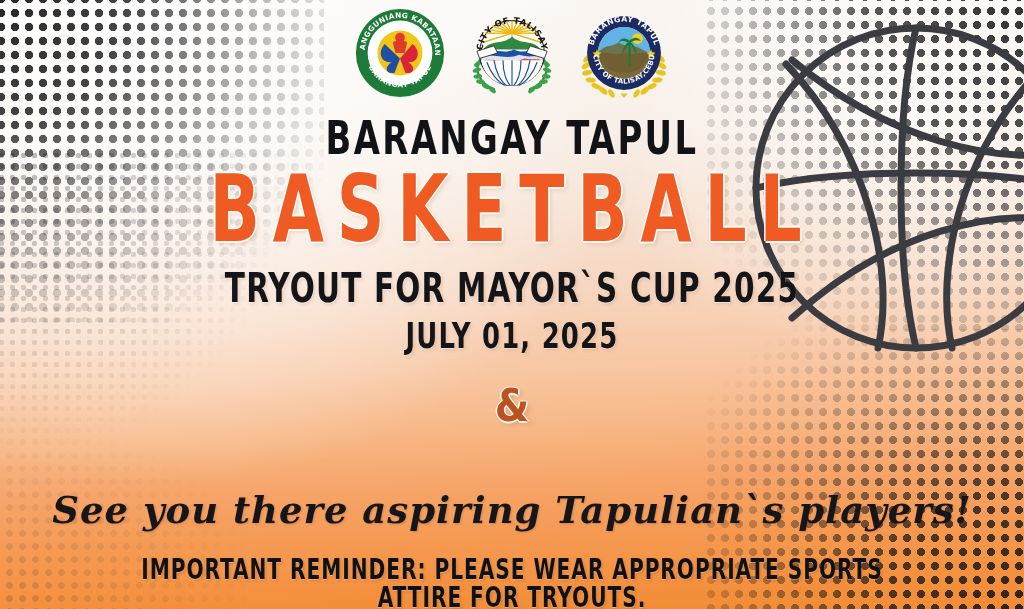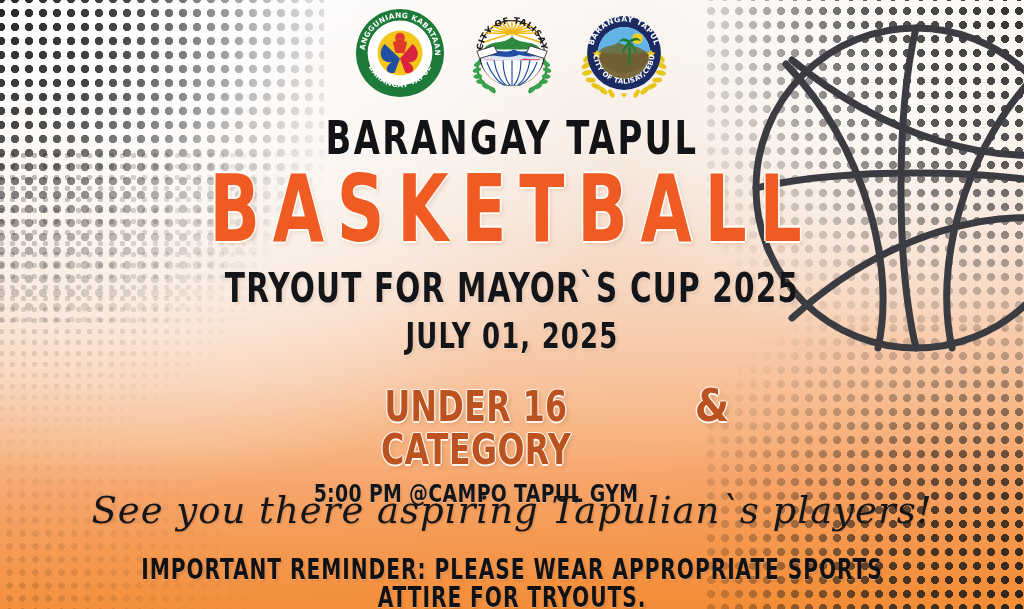--- a/index.html
+++ b/index.html
@@ -200,21 +200,21 @@
      -1.5px 0 0 rgba(255,250,245,.95),
       0 1.5px 0 rgba(255,250,245,.95),
       0 -1.5px 0 rgba(255,250,245,.95),
       3px 3px 5px rgba(150,70,25,.22);
   }
 
   .l-script{
     top:492px;
     font-family:"DejaVu Serif","Liberation Serif",serif;
     font-style:italic;
-    font-weight:normal;
+    font-weight:bold;
     font-size:37px; line-height:1;
     letter-spacing:1px;
     color:#15161a;
     text-shadow:1px 1px 2px rgba(120,60,25,.25);
   }
 
   .l-reminder{
     top:556px;
     font-size:28px; line-height:1;
     letter-spacing:1.2px;
@@ -386,24 +386,20 @@
       </svg>
     </div>
   </div>
 
   <div class="txt cond l-barangay">BARANGAY TAPUL</div>
   <div class="txt cond l-basketball">BASKETBALL</div>
   <div class="txt cond l-tryout">TRYOUT FOR MAYOR`S CUP 2025</div>
   <div class="txt cond l-date">JULY 01, 2025</div>
 
   <div class="cat-row">
-    <div class="cat-col">
-      <div class="cat-title">UNDER 16 CATEGORY</div>
-      <div class="cat-sub">5:00 PM @CAMPO TAPUL GYM</div>
-    </div>
     <div class="cat-amp">
       <div class="amp">&amp;</div>
     </div>
   </div>
 
   <div class="txt l-script">See you there aspiring Tapulian`s players!</div>
   <div class="txt cond l-reminder">IMPORTANT REMINDER: PLEASE WEAR APPROPRIATE SPORTS ATTIRE FOR TRYOUTS.</div>
 
 </div>
 

